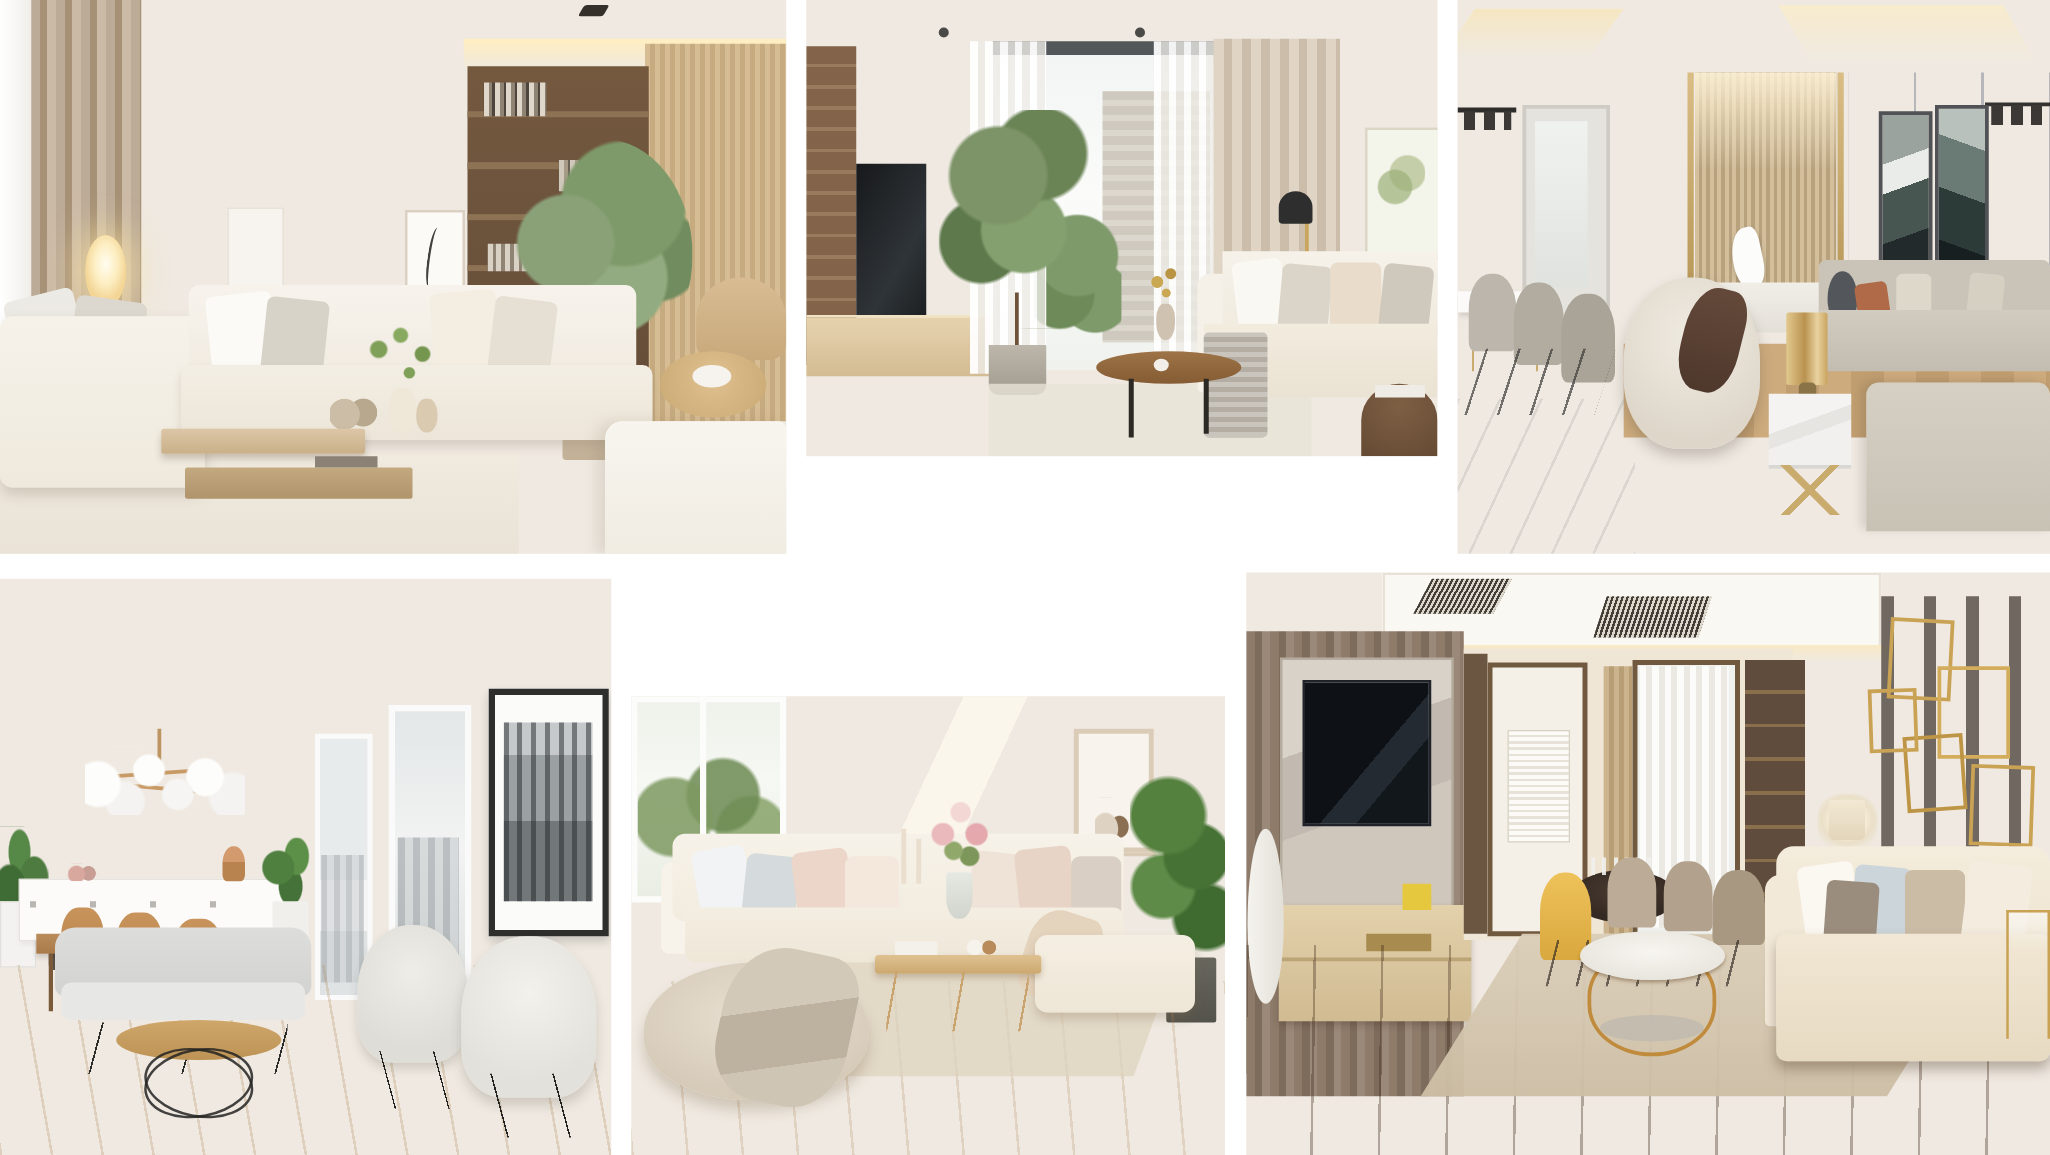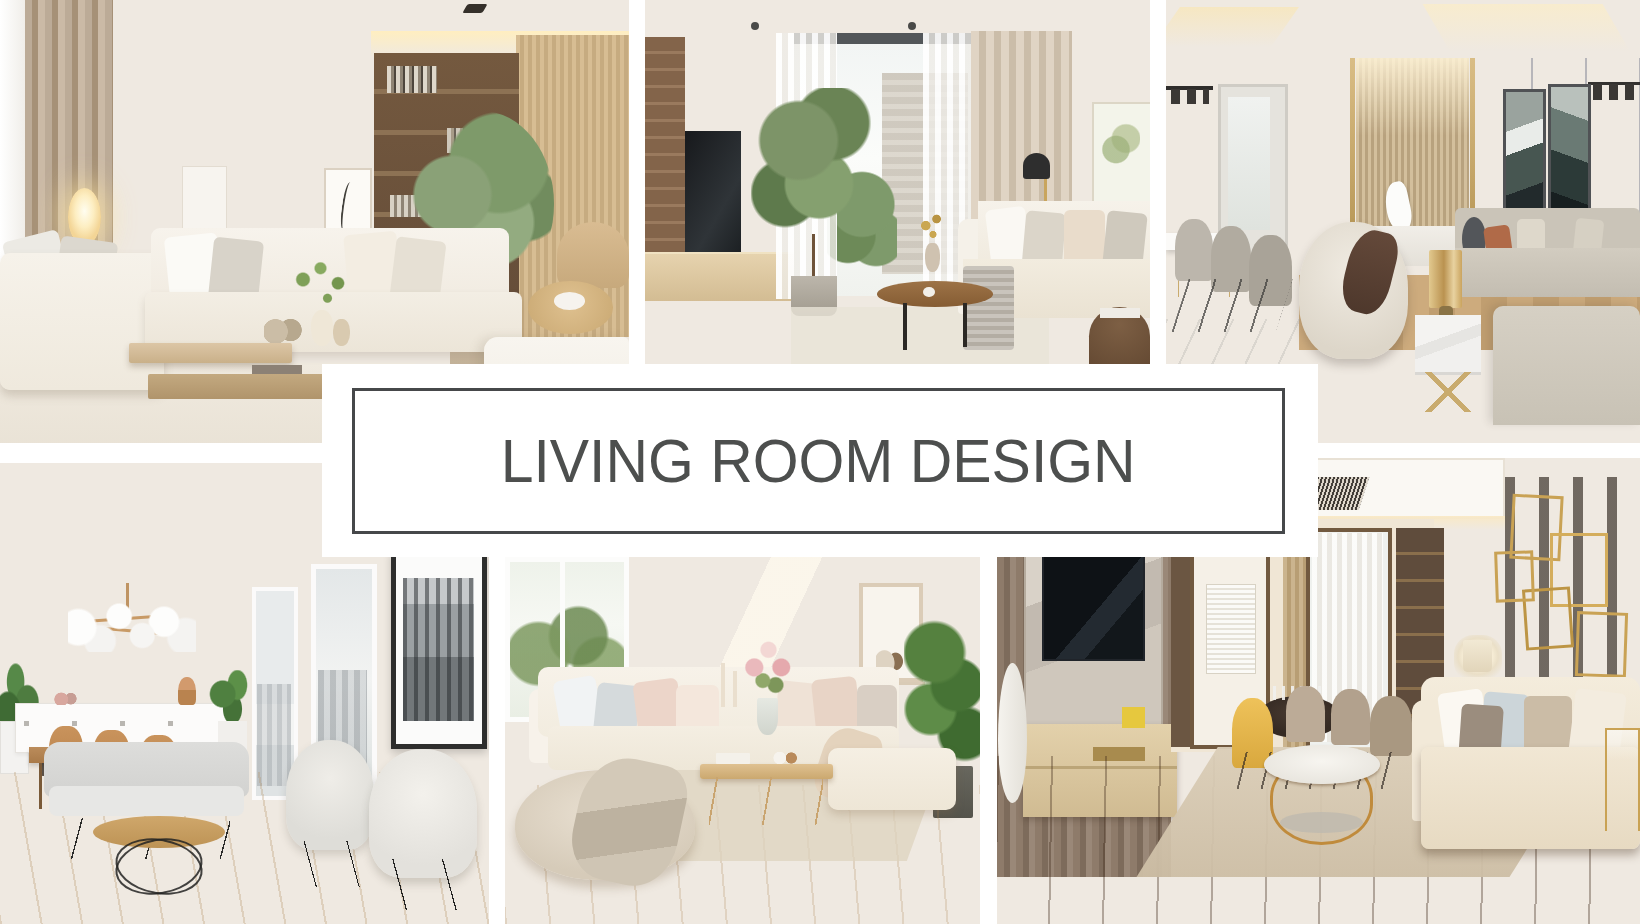--- a/index.html
+++ b/index.html
@@ -264,19 +264,14 @@
     <i class="el" style="left:72%;top:53%;width:6.5%;height:12%;background:#9b8d7e;border-radius:6px;transform:rotate(4deg)"></i>
     <i class="el" style="left:82%;top:51%;width:7.5%;height:13.5%;background:#cbbca6;border-radius:6px"></i>
     <i class="el" style="left:89.5%;top:50%;width:8%;height:14%;background:#f3ecdf;border-radius:6px;transform:rotate(7deg)"></i>
     <i class="el" style="left:66%;top:62%;width:34%;height:22%;background:linear-gradient(180deg,#f1e7d4,#e7dac2);border-radius:8px;box-shadow:0 6px 10px rgba(70,45,25,.35)"></i>
     <i class="el" style="left:42.5%;top:64%;width:16%;height:19%;border:3px solid #c08b3c;border-radius:50%/46%;box-sizing:border-box"></i>
     <i class="el" style="left:41.5%;top:61.5%;width:18%;height:8.5%;background:radial-gradient(55% 55% at 50% 42%,#f7f5f0,#e9e6df);border-radius:50%;box-shadow:0 2px 3px rgba(90,60,30,.4)"></i>
     <i class="el" style="left:44%;top:76%;width:13%;height:4.5%;background:rgba(190,185,175,.8);border-radius:50%"></i>
     <i class="el" style="left:94.5%;top:58%;width:5.5%;height:22%;border:2px solid #c9a254;border-bottom:none;background:linear-gradient(180deg,rgba(250,248,243,.7),rgba(0,0,0,0) 30%);box-sizing:border-box"></i>
   </figure>
 
-  <div class="banner">
-    <div class="banner-box" style="border-color: rgb(70, 72, 74);">
-      <h1 style="color: rgb(77, 79, 78);">LIVING ROOM DESIGN</h1>
-    </div>
-  </div>
 
 </div>
 
 </body></html>

